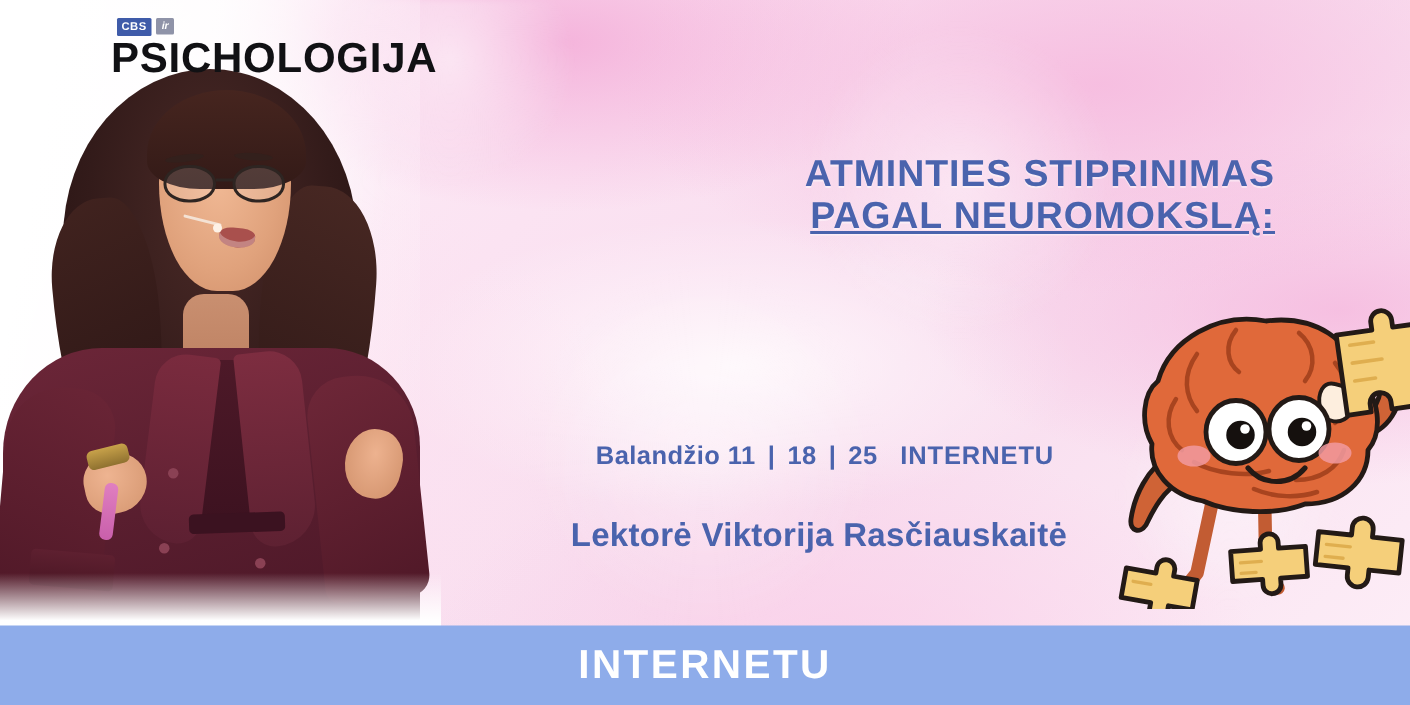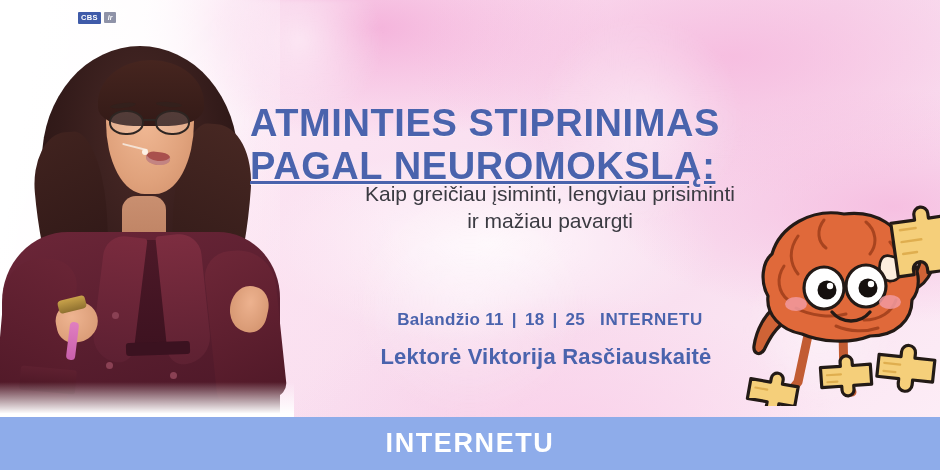--- a/index.html
+++ b/index.html
@@ -204,37 +204,37 @@
   .btn-dot.b2 { left:112px; top:342px; }
   .btn-dot.b3 { left:176px; top:352px; }
   .photo-fade {
     position:absolute; left:0; bottom:0; width:300px; height:36px;
     background:linear-gradient(180deg,rgba(255,255,255,0),#ffffff 88%);
   }
 
   
   .title {
     position:absolute; left:250px; top:102px; width:600px;
-    text-align:left; z-index:7;
-    font-size:38px; font-weight:700; line-height:1.12;
+    text-align:right; z-index:7;
+    font-size:25px; font-weight:700; line-height:1.12;
     letter-spacing:.6px; color:#4a63ad;
     text-shadow:0 1px 0 rgba(255,255,255,.45);
   }
   .title .l2 { display:block;text-decoration:underline; }
 
   .subtitle {
     position:absolute; left:248px; top:180px; width:604px;
     text-align:center; z-index:7;
     font-size:21px; font-weight:400; line-height:1.30;
     color:#3b3b42;
   }
   .subtitle .s2 { display:block; }
 
   .dateline {
-    position:absolute; left:270px; top:310px; width:560px;
+    position:absolute; left:270px; top:294px; width:560px;
     text-align:center; z-index:7;
     font-size:17px; font-weight:700; letter-spacing:.3px;
     color:#4a63ad;
   }
   .dateline .sep { padding:0 3px; }
   .dateline .online { margin-left:10px; letter-spacing:.6px; }
 
   .lecturer {
     position:absolute; left:246px; top:344px; width:600px;
     text-align:center; z-index:7;
@@ -265,20 +265,21 @@
 
   <div class="bg-base"></div>
   <div class="bg-wash"></div>
   <div class="bg-left-white"></div>
 
   <div class="logo">
     <div class="logo-badge">
       <span class="bx">CBS</span>
       <span class="bir">ir</span>
     </div>
+    <div class="logo-word">PSICHOLOGIJA</div>
   </div>
 
   <div class="speaker">
     <div class="sp hair-back"></div>
     <div class="sp hair-wave-l"></div>
     <div class="sp hair-wave-r"></div>
     <div class="sp neck"></div>
     <div class="sp face"></div>
     <div class="sp hair-front"></div>
     <div class="sp brow l"></div>
@@ -308,24 +309,20 @@
     <div class="sp lanyard"></div>
     <div class="sp hand-r"></div>
     <div class="photo-fade"></div>
   </div>
 
   <div class="title">
     <span>ATMINTIES STIPRINIMAS</span>
     <span class="l2">PAGAL NEUROMOKSLĄ:</span>
   </div>
 
-  <div class="subtitle">
-    <span>Kaip greičiau įsiminti, lengviau prisiminti</span>
-    <span class="s2">ir mažiau pavargti</span>
-  </div>
 
   <div class="dateline">
     <span>Balandžio</span>
     <span>11</span>
     <span class="sep">|</span>
     <span>18</span>
     <span class="sep">|</span>
     <span>25</span>
     <span class="online">INTERNETU</span>
   </div>

